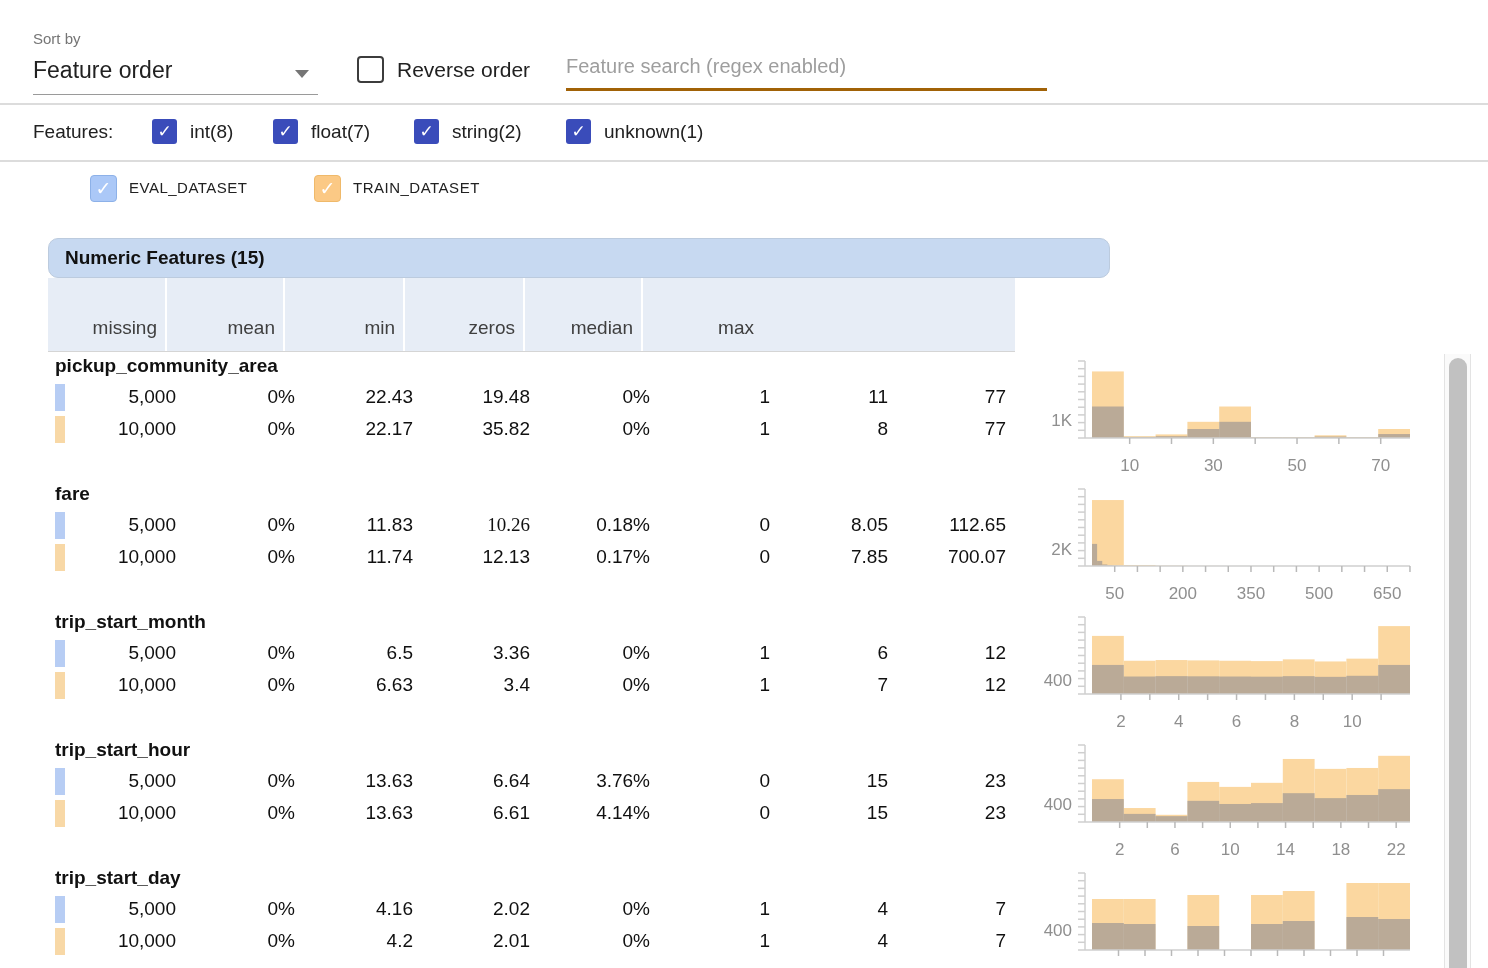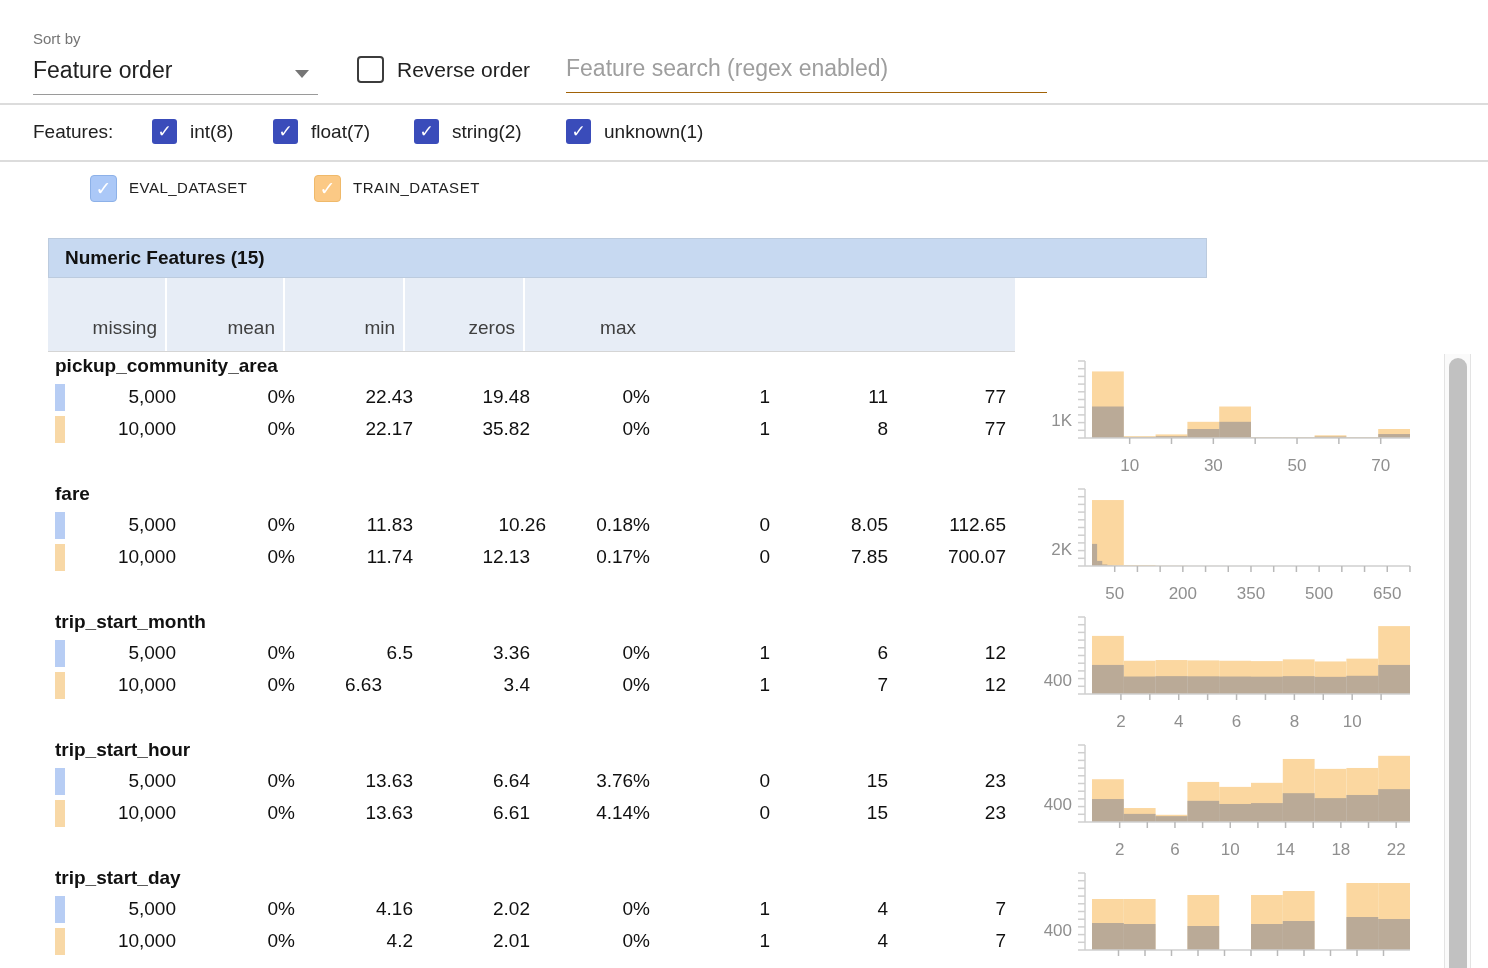--- a/index.html
+++ b/index.html
@@ -7,21 +7,21 @@
   #stage { position:relative; width:1488px; height:968px; background:#fff; overflow:hidden; }
   .abs { position:absolute; }
 
   
   .small-label { font-size:15px; color:#757575; }
   .select-value { font-size:23px; color:#212121; cursor:pointer; }
   .underline { height:1px; background:#9a9a9a; }
   .arrow-down { width:0; height:0; border-left:7px solid transparent; border-right:7px solid transparent; border-top:8px solid #757575; }
   .cb-empty { border:2px solid #3c3c3c; border-radius:4px; background:#fff; cursor:pointer; }
   .ctrl-label { font-size:21px; color:#212121; }
-  input.search { border:none; outline:none; border-bottom:1px solid #a16207; width:481px; font-size:23px; color:#8b5cf6; background:transparent; padding:0 0 10px 0; font-family:"Liberation Sans",sans-serif; }
+  input.search { border:none; outline:none; border-bottom:3px solid #a16207; width:481px; font-size:20px; color:#8b5cf6; background:transparent; padding:0 0 10px 0; font-family:"Liberation Sans",sans-serif; }
   input.search::placeholder { color:#9e9e9e; }
   .divider { height:2px; background:#dcdcdc; width:1488px; left:0; }
 
   
   .cb-indigo { width:25px; height:25px; border-radius:3px; background:#3a4cba; color:#fff; display:flex; align-items:center; justify-content:center; font-size:17px; cursor:pointer; }
   .filter-label { font-size:19px; color:#212121; }
 
   
   .cb-light { width:27px; height:27px; border-radius:4px; display:flex; align-items:center; justify-content:center; color:#fff; font-size:19px; border:1px solid; cursor:pointer; }
   .legend-label { font-size:15px; color:#212121; letter-spacing:0.5px; }
@@ -92,28 +92,29 @@
   <div class="abs cb-light" id="eval-cb" style="left: 90px; top: 175px; background: rgb(171, 200, 247); border-color: rgb(141, 177, 232);">
       <span>✓</span>
     </div>
   <div class="abs legend-label" style="left:129px; top:179px;">EVAL_DATASET</div>
 
   <div class="abs cb-light" id="train-cb" style="left: 314px; top: 175px; background: rgb(251, 201, 133); border-color: rgb(239, 185, 106);">
       <span>✓</span>
     </div>
   <div class="abs legend-label" style="left:353px; top:179px;">TRAIN_DATASET</div>
 
-  <div class="abs tbl-title" style="left:48px; top:238px; width:1159px; height:40px;">Numeric Features (15)</div>
+  <div class="abs tbl-title" style="left:48px; top:238px; width:1062px; height:40px;border-radius:10px;">Numeric Features (15)</div>
 
 
   <div class="abs tbl-head" id="tbl-head" style="left:48px; top:278px; width:967px; height:74px;">
       <div class="hcell" style="width: 119px;">missing</div>
       <div class="hcell" style="width: 118px;">mean</div>
       <div class="hcell" style="width: 120px;">min</div>
       <div class="hcell" style="width: 120px;">zeros</div>
+      <div class="hcell" style="width: 118px;">median</div>
       <div class="hcell" style="width: 119px;">max</div>
     </div>
 
   <div class="abs" id="tbl-body" style="left:48px; top:0; width:967px; height:968px;">
       <div class="abs" style="left: 0px; top: 355px; width: 967px; height: 96px;">
         <div class="feat-name">pickup_community_area</div>
         <div class="frow" style="top: 27px;">
           <div class="swatch" style="background: rgb(183, 205, 244);"></div>
           <div class="cell" style="right: 839px;">5,000</div>
           <div class="cell" style="right: 720px;">0%</div>
@@ -136,21 +137,21 @@
           <div class="cell" style="right: 9px;">77</div>
         </div>
       </div>
       <div class="abs" style="left: 0px; top: 483px; width: 967px; height: 96px;">
         <div class="feat-name">fare</div>
         <div class="frow" style="top: 27px;">
           <div class="swatch" style="background: rgb(183, 205, 244);"></div>
           <div class="cell" style="right: 839px;">5,000</div>
           <div class="cell" style="right: 720px;">0%</div>
           <div class="cell" style="right: 602px;">11.83</div>
-          <div class="cell" style="right: 469px;">10.26</div>
+          <div class="cell" style="right: 485px; font-family: Liberation Serif, serif;">10.26</div>
           <div class="cell" style="right: 365px;">0.18%</div>
           <div class="cell" style="right: 245px;">0</div>
           <div class="cell" style="right: 127px;">8.05</div>
           <div class="cell" style="right: 9px;">112.65</div>
         </div>
         <div class="frow" style="top: 59px;">
           <div class="swatch" style="background: rgb(248, 216, 166);"></div>
           <div class="cell" style="right: 839px;">10,000</div>
           <div class="cell" style="right: 720px;">0%</div>
           <div class="cell" style="right: 602px;">11.74</div>
@@ -171,21 +172,21 @@
           <div class="cell" style="right: 485px;">3.36</div>
           <div class="cell" style="right: 365px;">0%</div>
           <div class="cell" style="right: 245px;">1</div>
           <div class="cell" style="right: 127px;">6</div>
           <div class="cell" style="right: 9px;">12</div>
         </div>
         <div class="frow" style="top: 59px;">
           <div class="swatch" style="background: rgb(248, 216, 166);"></div>
           <div class="cell" style="right: 839px;">10,000</div>
           <div class="cell" style="right: 720px;">0%</div>
-          <div class="cell" style="right: 633px;">6.63</div>
+          <div class="cell" style="right: 602px;">6.63</div>
           <div class="cell" style="right: 485px;">3.4</div>
           <div class="cell" style="right: 365px;">0%</div>
           <div class="cell" style="right: 245px;">1</div>
           <div class="cell" style="right: 127px;">7</div>
           <div class="cell" style="right: 9px;">12</div>
         </div>
       </div>
       <div class="abs" style="left: 0px; top: 739px; width: 967px; height: 96px;">
         <div class="feat-name">trip_start_hour</div>
         <div class="frow" style="top: 27px;">

